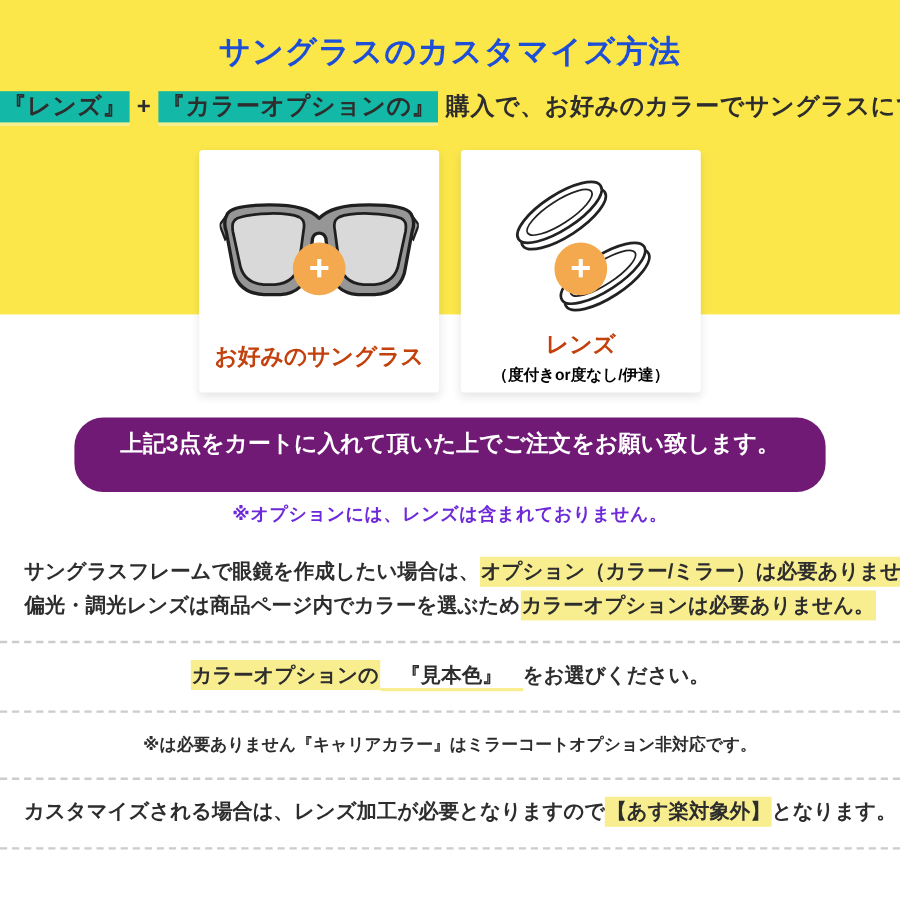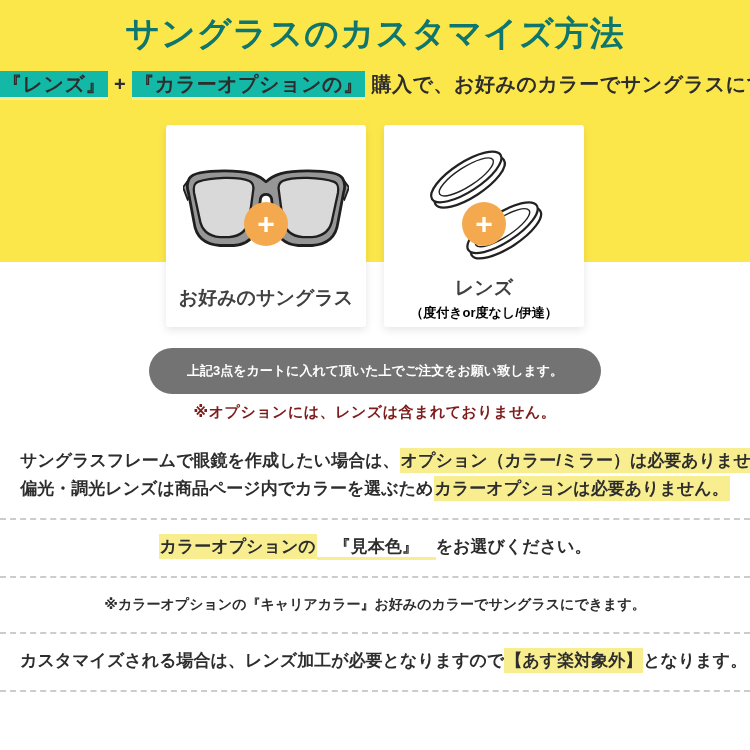--- a/index.html
+++ b/index.html
@@ -7,61 +7,61 @@
   body {
     font-family:"Liberation Sans","DejaVu Sans",sans-serif;
     background:#ffffff; color:#2d2d2d; overflow:hidden;
     -webkit-font-smoothing:antialiased;
   }
   .page { width:750px; height:750px; position:relative; background:#fff; }
 
   
   .hero { background:#fce74b; height:262px; text-align:center; }
   .hero-title {
-    padding-top:11px; font-size:34px; font-weight:bold;
-    color:#0f766e; letter-spacing:1px;
+    padding-top:26px; font-size:26px; font-weight:bold;
+    color:#1d4ed8; letter-spacing:1px;
   }
   .hero-subtitle {
     margin-top:14px; font-size:20px; font-weight:bold; color:#2d2d2d;
     letter-spacing:0.5px; white-space:nowrap;
   }
   .hero-subtitle .wbox { background:#14b8a6; padding:2px 2px; }
 
   
   .steps {
     position:relative; width:750px; height:202px; margin-top:-137px;
     display:flex; justify-content:center; gap:18px;
   }
   .card {
     width:200px; height:202px; background:#ffffff; border-radius:3px;
     box-shadow:0 3px 8px rgba(0,0,0,0.10);
     display:flex; flex-direction:column; align-items:center;
   }
   .card-art { height:146px; display:flex; align-items:center; justify-content:center; padding-top:12px; }
-  .card-label { font-size:19px; font-weight:bold; color:#404040; line-height:1.2; margin-top:6px; }
+  .card-label { font-size:19px; font-weight:bold; color:#c2410c; line-height:1.2; margin-top:6px; }
   .card-sub   { font-size:13px; font-weight:bold; color:#000000; margin-top:4px; }
   .card.single .card-label { margin-top:16px; }
   .plus-badge {
     position:absolute; width:44px; height:44px; border-radius:50%;
     background:#f5a94e; color:#ffffff; z-index:5;
     display:flex; align-items:center; justify-content:center;
     font-size:30px; font-weight:bold; line-height:1; top:77px;
   }
   .plus-1 { left:244px; }
   .plus-2 { left:462px; }
 
   
   .banner {
-    margin:21px auto 0; width:fit-content; padding:0 38px; height:46px;
-    background:#737373; border-radius:24px; color:#ffffff;
-    font-size:13px; font-weight:bold; line-height:46px; text-align:center;
+    margin:21px auto 0; width:fit-content; padding:0 38px; height:62px;
+    background:#701a75; border-radius:24px; color:#ffffff;
+    font-size:19px; font-weight:bold; line-height:46px; text-align:center;
     white-space:nowrap;
   }
   .banner-note {
-    margin-top:9px; text-align:center; color:#7f1d1d;
+    margin-top:9px; text-align:center; color:#6d28d9;
     font-size:15px; font-weight:bold; letter-spacing:0.5px;
   }
 
   
   .notes { margin-top:12px; }
   .note-block {
     border-bottom:2px dashed #cccccc;
     padding:13px 20px 15px; text-align:center;
   }
   .note-line { font-size:17px; font-weight:bold; line-height:28px; white-space:nowrap; }
@@ -130,21 +130,21 @@
     <div class="note-block">
       <div class="note-line"><span>サングラスフレームで眼鏡を作成したい場合は、</span><span class="hl">オプション（カラー/ミラー）は必要ありません。</span></div>
       <div class="note-line"><span>偏光・調光レンズは商品ページ内でカラーを選ぶため</span><span class="hl">カラーオプションは必要ありません。</span></div>
     </div>
 
     <div class="note-block">
       <div class="note-line"><span class="hl">カラーオプションの</span><span class="hl wbox">『見本色』</span><span>をお選びください。</span></div>
     </div>
 
     <div class="note-block">
-      <div class="note-line small"><span>※カラーオプションの『キャリアカラー』お好みのカラーでサングラスにできます。</span></div>
+      <div class="note-line small"><span>※は必要ありません『キャリアカラー』はミラーコートオプション非対応です。</span></div>
     </div>
 
     <div class="note-block">
       <div class="note-line"><span>カスタマイズされる場合は、レンズ加工が必要となりますので</span><span class="hl">【あす楽対象外】</span><span>となります。</span></div>
     </div>
 
   </div>
 </div>
 
 </body></html>

